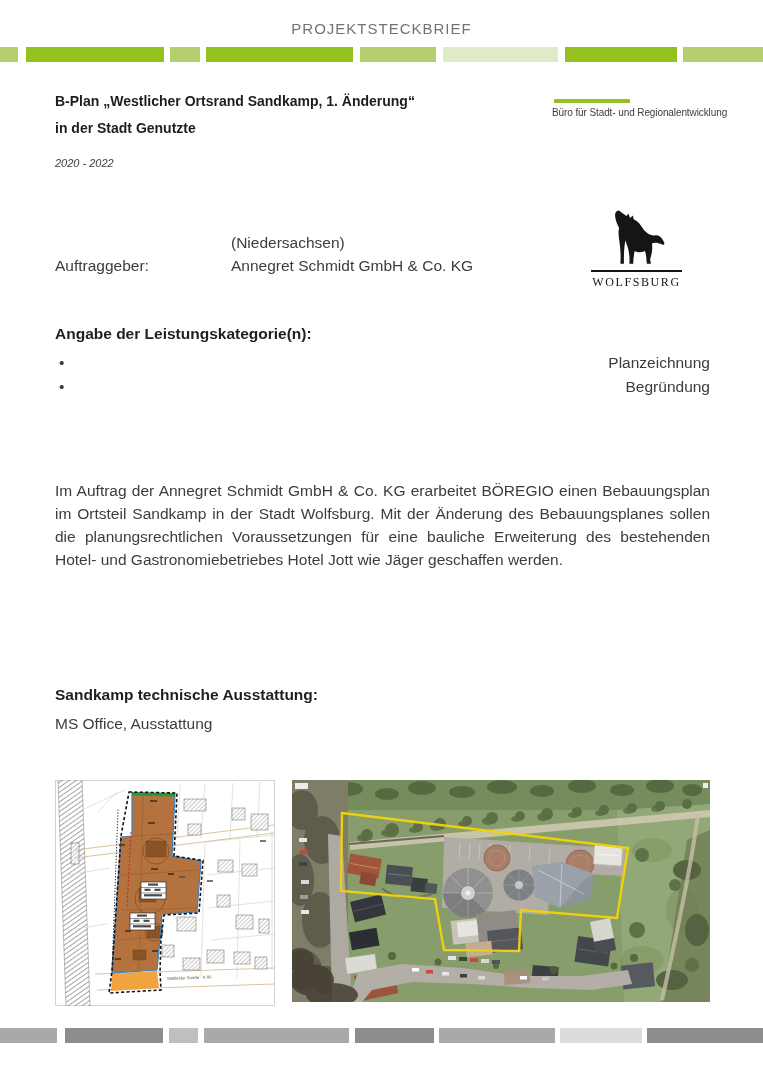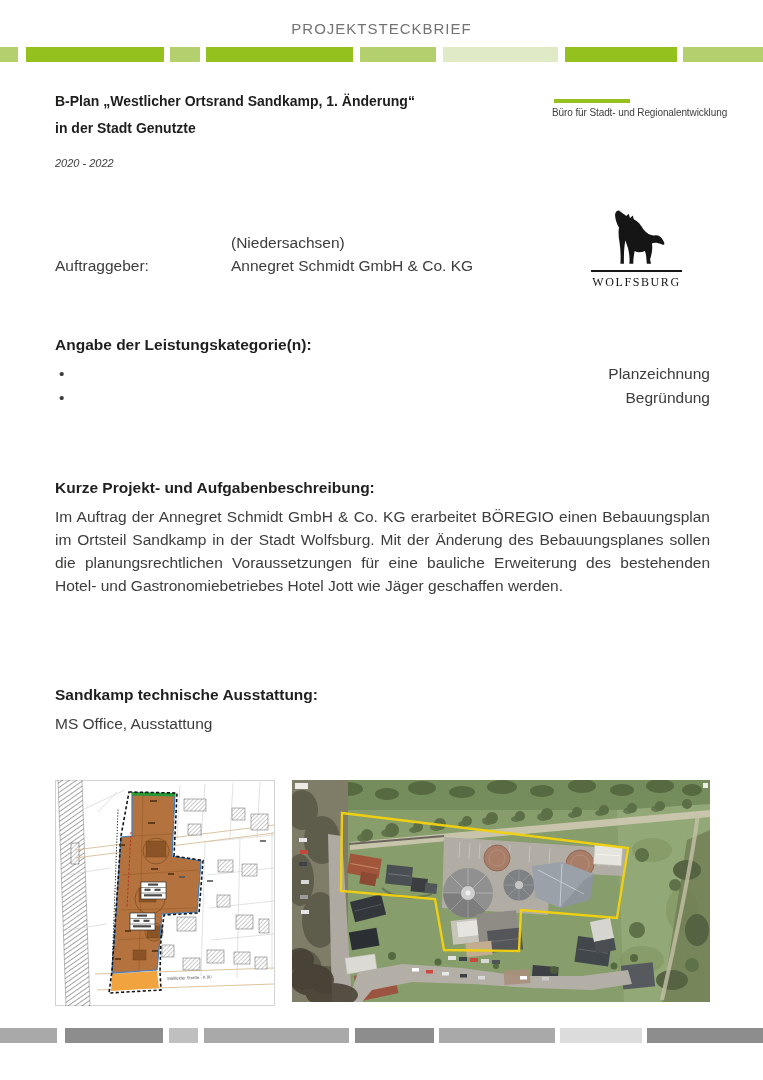--- a/index.html
+++ b/index.html
@@ -29,21 +29,21 @@
   .client-label{width:176px;flex:none;}
   .client-value div{white-space:nowrap;}
 
   .wob{position:absolute;left:591px;top:208px;width:91px;text-align:center;}
   .wob svg{display:block;margin:0 auto;}
   .wob-line{border-top:2.5px solid #171717;margin-top:2px;padding-top:3px;}
   .wob-label{font-family:"Liberation Serif", serif;font-size:12px;letter-spacing:1.6px;color:#171717;}
 
   .sec{position:absolute;left:55px;width:655px;font-size:15.5px;line-height:23px;}
   .sec h2{font-size:15.5px;font-weight:bold;color:#1f1f1e;margin:0 0 8px 0;line-height:18px;}
-  .sec.cat{top:336px;}
+  .sec.cat{top:325px;}
   .sec.desc{top:479px;}
   .sec.equip{top:686px;}
   .sec.desc p{margin:0;text-align:justify;}
   ul.cats{list-style:none;margin:2px 0 0 0;padding:0;}
   ul.cats li{position:relative;padding-left:26px;margin:0 0 1px 0;text-align:right;}
   ul.cats li::before{content:"•";position:absolute;left:4px;color:#3c3c3b;}
 
   .figures{position:absolute;left:55px;top:780px;display:flex;gap:17px;align-items:flex-start;}
   .fig{display:block;}
 </style>
@@ -101,21 +101,20 @@
 
   <div class="sec cat">
     <h2>Angabe der Leistungskategorie(n):</h2>
     <ul class="cats">
       <li>Planzeichnung</li>
       <li>Begründung</li>
     </ul>
   </div>
 
   <div class="sec desc">
-    <h2>Kurze Projekt- und Aufgabenbeschreibung:</h2>
     <p>Im Auftrag der Annegret Schmidt GmbH &amp; Co. KG erarbeitet BÖREGIO einen Bebauungsplan im Ortsteil Sandkamp in der Stadt Wolfsburg. Mit der Änderung des Bebauungsplanes sollen die planungsrechtlichen Voraussetzungen für eine bauliche Erweiterung des bestehenden Hotel- und Gastronomiebetriebes Hotel Jott wie Jäger geschaffen werden.</p>
   </div>
 
   <div class="sec equip">
     <h2>Sandkamp technische Ausstattung:</h2>
     <div>MS Office, Ausstattung</div>
   </div>
 
   <div class="figures">
 

